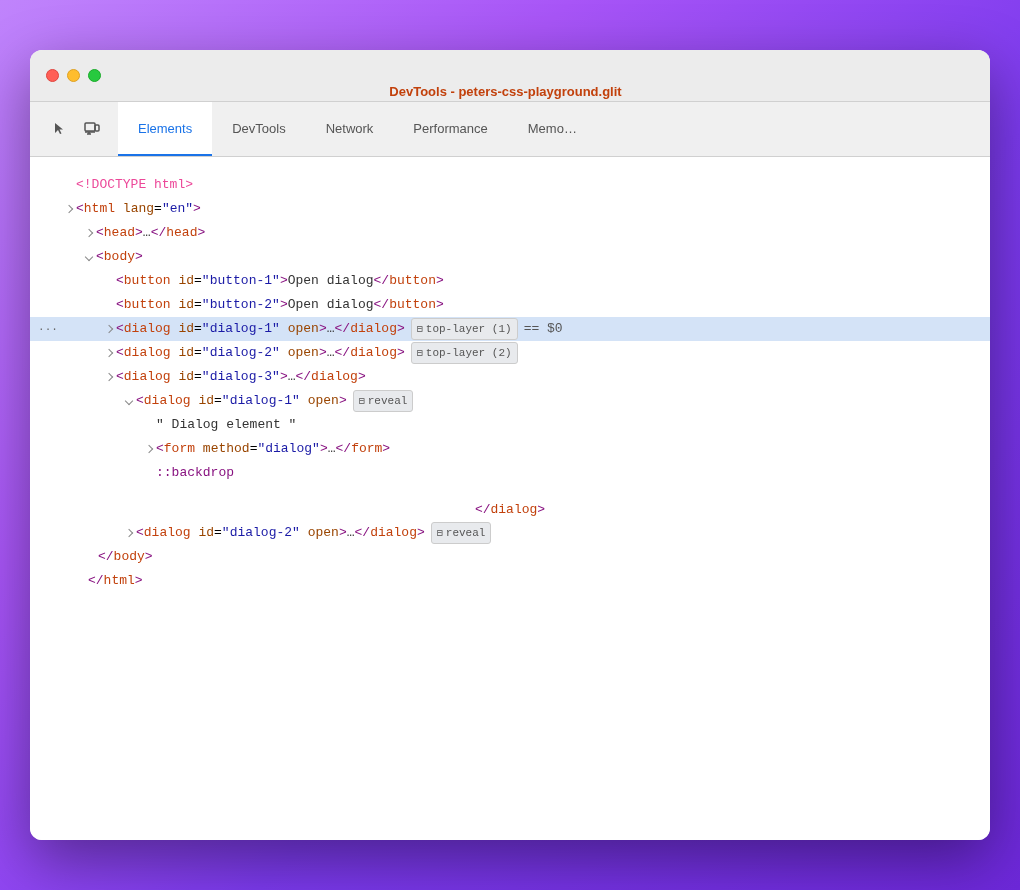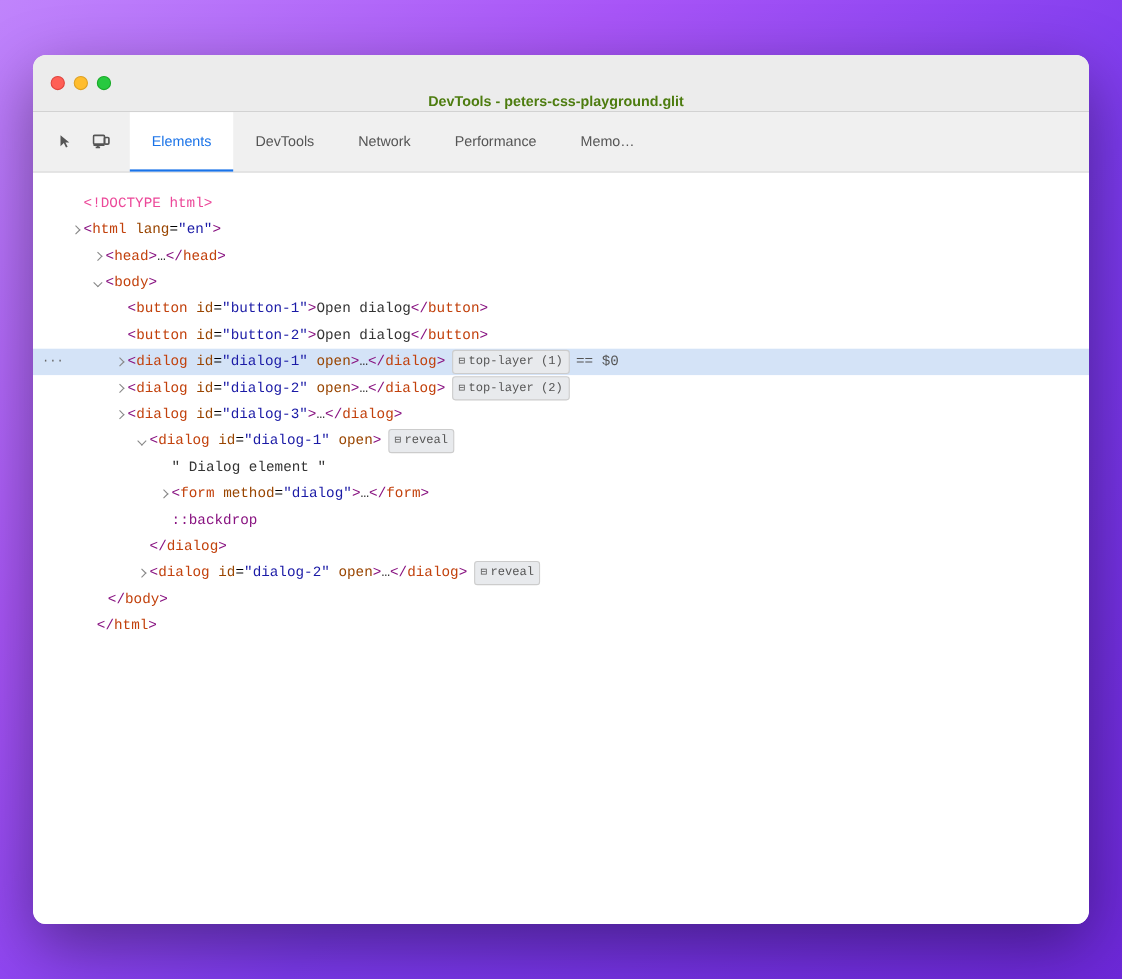--- a/index.html
+++ b/index.html
@@ -49,21 +49,21 @@
     }
     .traffic-light.close { background: #ff5f56; border: 1px solid #e0443e; }
     .traffic-light.minimize { background: #ffbd2e; border: 1px solid #dea123; }
     .traffic-light.maximize { background: #27c93f; border: 1px solid #1aab29; }
 
     .title-text {
       flex: 1;
       text-align: center;
       font-size: 13px;
       font-weight: 600;
-      color: #4d7c0f;
+      color: #c2410c;
       margin-left: -80px;
       margin-top: 32px;
     }
 
     
     .tab-bar {
       background: #f0f0f0;
       display: flex;
       align-items: stretch;
       border-bottom: 1px solid #d0d0d0;
@@ -359,21 +359,21 @@
       </div>
       <span><span class="tag-bracket">&lt;</span><span class="tag-name">form</span> <span class="attr-name">method</span>=<span class="attr-value">"dialog"</span><span class="tag-bracket">&gt;</span><span class="text-content">…</span><span class="tag-bracket">&lt;/</span><span class="tag-name">form</span><span class="tag-bracket">&gt;</span></span>
     </div>
 
     <div class="code-line" style="padding-left: 8px;">
       <div class="line-gutter"></div>
       <div class="expand-btn" style="margin-left: 80px; width:14px;"></div>
       <span class="pseudo">::backdrop</span>
     </div>
 
-    <div class="code-line" style="padding-left: 8px;">
+    <div class="code-line" style="padding-left: 8px; flex-direction: column;">
       <div class="line-gutter"></div>
       <div class="expand-btn" style="margin-left: 60px; width:14px;"></div>
       <span><span class="tag-bracket">&lt;/</span><span class="tag-name">dialog</span><span class="tag-bracket">&gt;</span></span>
     </div>
 
     <div class="code-line" style="padding-left: 8px;">
       <div class="line-gutter"></div>
       <div class="expand-btn" style="margin-left: 60px;">
         <span class="expand-arrow right"></span>
       </div>

